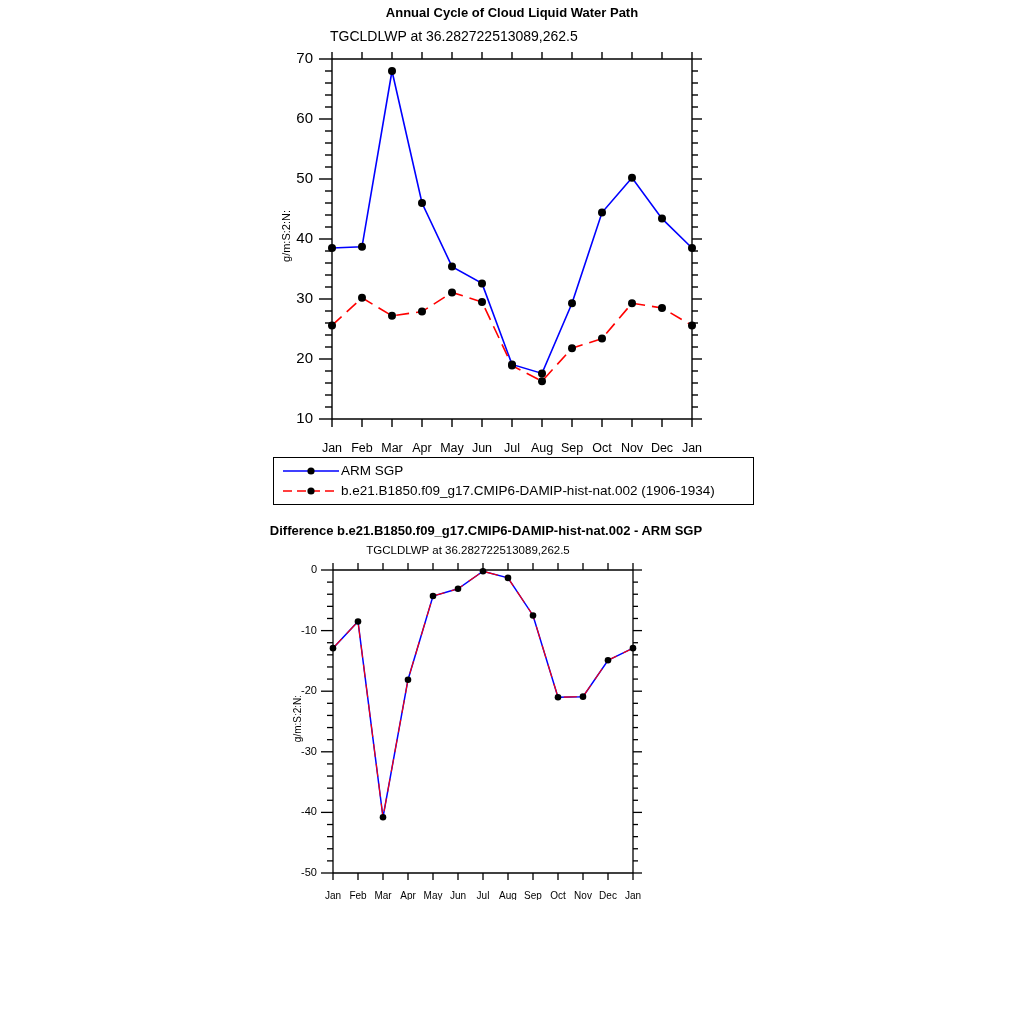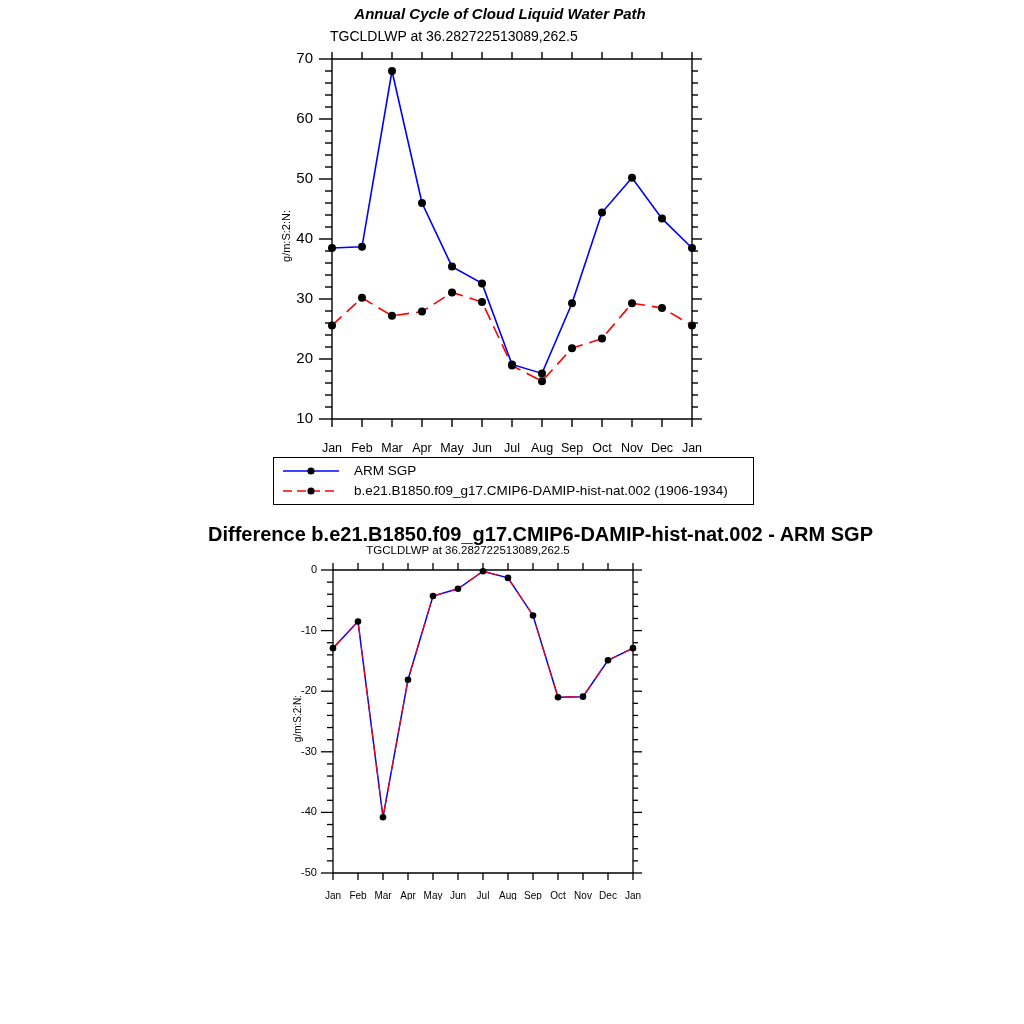--- a/index.html
+++ b/index.html
@@ -15,23 +15,23 @@
     font-family: "Liberation Sans", "DejaVu Sans", sans-serif;
     color: #000000;
     overflow: hidden;
   }
   .abs { position: absolute; }
   .chart-title {
     font-weight: bold;
     text-align: center;
     white-space: nowrap;
   }
-  .top-title   { left: 250px; top: 5px;   width: 500px; font-size: 15px; font-style: italic; }
+  .top-title   { left: 262px; top: 5px;   width: 500px; font-size: 13px; }
   .top-subtitle{ left: 330px; top: 28px;  font-size: 14px; white-space: nowrap; }
-  .bot-title   { left: 208px; top: 523px; width: 572px; font-size: 20px; }
+  .bot-title   { left: 200px; top: 523px; width: 572px; font-size: 13px; }
   .bot-subtitle{ left: 280px; top: 544px; width: 376px; font-size: 11.5px; text-align: center; white-space: nowrap; }
   .ylabel {
     width: 150px;
     text-align: center;
     transform: rotate(-90deg);
     white-space: nowrap;
   }
   .ylabel-top    { left: 211px; top: 230px; font-size: 11px; }
   .ylabel-bottom { left: 222px; top: 713px; font-size: 10px; }
   #chart-top    { left: 270px; top: 40px; }
@@ -48,21 +48,21 @@
     box-sizing: border-box;
     display: flex;
     flex-direction: column;
     justify-content: space-evenly;
     padding-left: 8px;
     font-size: 13.5px;
   }
   .legend-row {
     display: flex;
     align-items: center;
-    gap: 14px;
+    gap: 1px;
     line-height: 1;
   }
   .legend-label { white-space: nowrap; }
 </style>
 </head>
 <body>
 
 <div class="canvas">
 
   <div class="abs chart-title top-title">Annual Cycle of Cloud Liquid Water Path</div>

